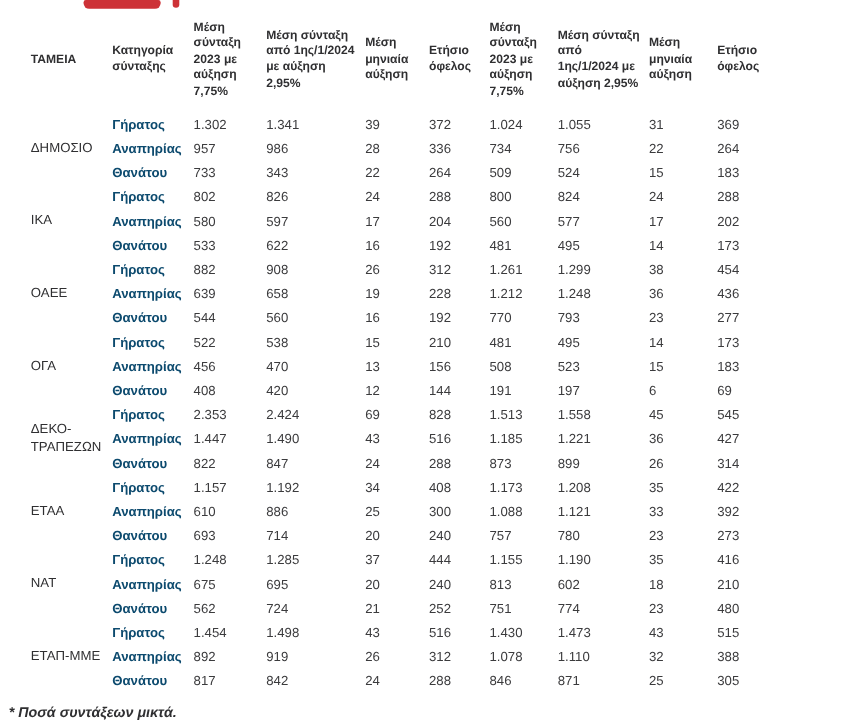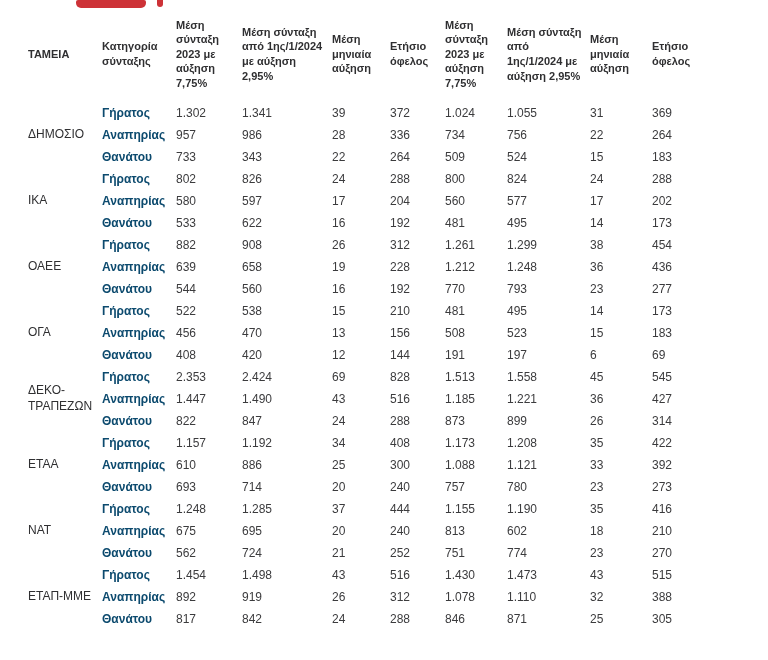--- a/index.html
+++ b/index.html
@@ -348,21 +348,21 @@
         </tr>
         <tr>
           <td class="category-cell">Θανάτου</td>
           <td class="value-cell">562</td>
           <td class="value-cell">724</td>
           <td class="value-cell">21</td>
           <td class="value-cell">252</td>
           <td class="value-cell">751</td>
           <td class="value-cell">774</td>
           <td class="value-cell">23</td>
-          <td class="value-cell">270</td>
+          <td class="value-cell">480</td>
         </tr>
         <tr>
           <td class="fund-cell" rowspan="3">ΕΤΑΠ-ΜΜΕ</td>
           <td class="category-cell">Γήρατος</td>
           <td class="value-cell">1.454</td>
           <td class="value-cell">1.498</td>
           <td class="value-cell">43</td>
           <td class="value-cell">516</td>
           <td class="value-cell">1.430</td>
           <td class="value-cell">1.473</td>
@@ -387,14 +387,15 @@
           <td class="value-cell">24</td>
           <td class="value-cell">288</td>
           <td class="value-cell">846</td>
           <td class="value-cell">871</td>
           <td class="value-cell">25</td>
           <td class="value-cell">305</td>
         </tr>
       </tbody>
   </table>
 
+  <div class="footnote">* Ποσά συντάξεων μικτά.</div>
 
 </div>
 
 </body></html>

